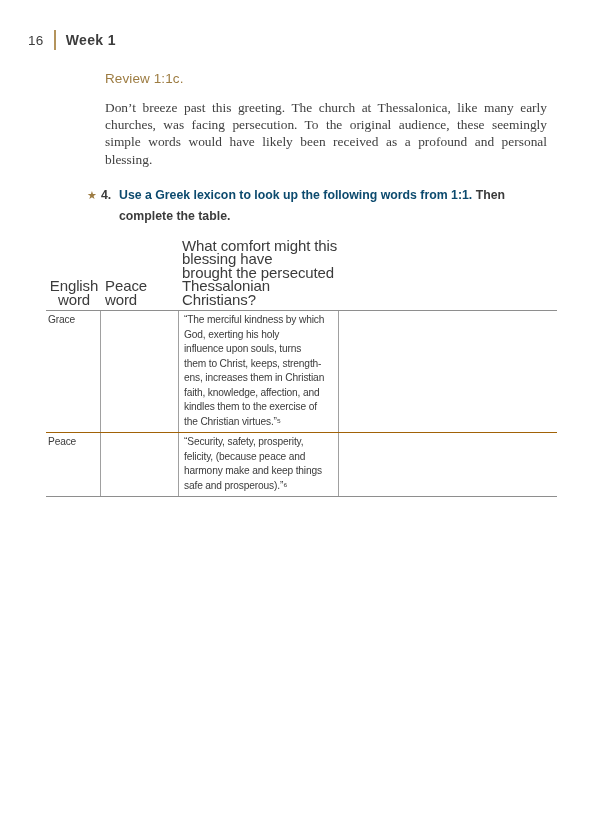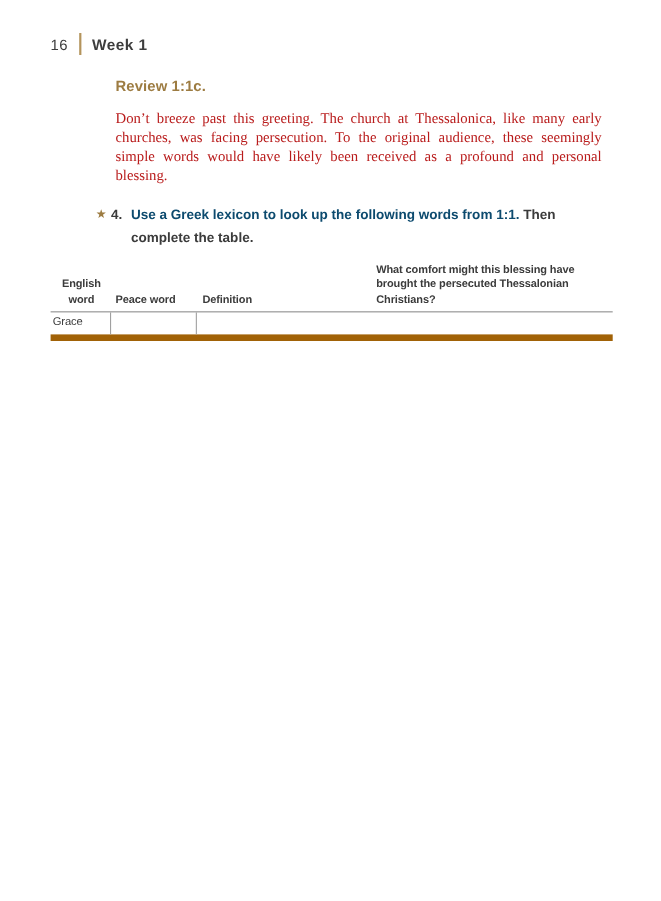--- a/index.html
+++ b/index.html
@@ -10,50 +10,50 @@
     background: #ffffff;
     overflow: hidden;
     font-family: "Liberation Sans", "DejaVu Sans", sans-serif;
     color: #3b3b3b;
   }
 
   
   .page-header {
     position: absolute;
     top: 29px;
-    left: 46px;
+    left: 28px;
     display: flex;
     align-items: center;
     height: 22px;
   }
   .page-number { font-size: 13.5px; color: #3d3d3d; letter-spacing: 0.3px; }
   .header-divider { width: 2px; height: 20px; background: #b4945c; margin: 0 10px 0 10px; }
   .week-label { font-size: 14px; font-weight: 600; color: #3d3d3d; letter-spacing: 0.4px; }
 
   
   .review-title {
     position: absolute;
     top: 71px;
     left: 105px;
     font-size: 13.5px;
-    font-weight: bold;
+    font-weight: normal;
     color: #9d7c42;
     letter-spacing: 0.1px;
   }
 
   
   .review-paragraph {
     position: absolute;
     top: 99px;
     left: 105px;
     width: 442px;
     font-family: "Liberation Serif", "DejaVu Serif", serif;
     font-size: 13.4px;
     line-height: 17.2px;
-    color: #b91c1c;
+    color: #404040;
     text-align: justify;
   }
 
   
   .question {
     position: absolute;
     top: 185px;
     left: 87px;
     width: 478px;
     display: flex;
@@ -71,36 +71,36 @@
   
   .lex-table { position: absolute; left: 46px; top: 239px; width: 511px; }
   .t-header {
     display: grid;
     grid-template-columns: 54px 78px 160px 219px;
     align-items: end;
     border-bottom: 1.5px solid #8e8e8e;
     padding-bottom: 4px;
   }
   .th {
-    font-weight: bold;
-    font-size: 10px;
+    font-weight: normal;
+    font-size: 15px;
     line-height: 13.4px;
     letter-spacing: -0.1px;
     white-space: pre-line;
     color: #3b3b3b;
   }
   .th.c1 { padding-left: 2px; text-align: center; }
   .th.c2 { padding-left: 5px; }
   .th.c3 { padding-left: 6px; }
   .th.c4 { padding-left: 4px; }
 
   .t-row {
     display: grid;
     grid-template-columns: 54px 78px 160px 219px;
-    border-bottom: 6px solid #a16207;
+    border-bottom: 1px solid #a16207;
   }
   .t-row.last { border-bottom: 1.5px solid #8e8e8e; }
   .td {
     font-size: 10.2px;
     line-height: 14.5px;
     letter-spacing: -0.15px;
     padding-top: 2px;
     padding-bottom: 3px;
     white-space: pre;
     color: #3b3b3b;
@@ -131,27 +131,43 @@
       <span class="question-rest">Then
 complete the table.</span>
     </span>
   </div>
 
   <div class="lex-table">
     <div class="t-header">
       <div class="th c1">English
 word</div>
       <div class="th c2">Peace word</div>
-      <div class="th c3">Definition</div>
       <div class="th c4">What comfort might this blessing have
 brought the persecuted Thessalonian
 Christians?</div>
     </div>
 
     <div class="t-row">
       <div class="td c1">Grace</div>
       <div class="td c2"></div>
+      <div class="td c3">“The merciful kindness by which
+God, exerting his holy
+influence upon souls, turns
+them to Christ, keeps, strength-
+ens, increases them in Christian
+faith, knowledge, affection, and
+kindles them to the exercise of
+the Christian virtues.”⁵</div>
       <div class="td c4"></div>
     </div>
 
+    <div class="t-row last">
+      <div class="td c1">Peace</div>
+      <div class="td c2"></div>
+      <div class="td c3">“Security, safety, prosperity,
+felicity, (because peace and
+harmony make and keep things
+safe and prosperous).”⁶</div>
+      <div class="td c4"></div>
+    </div>
   </div>
 
 </div>
 
 </body></html>

